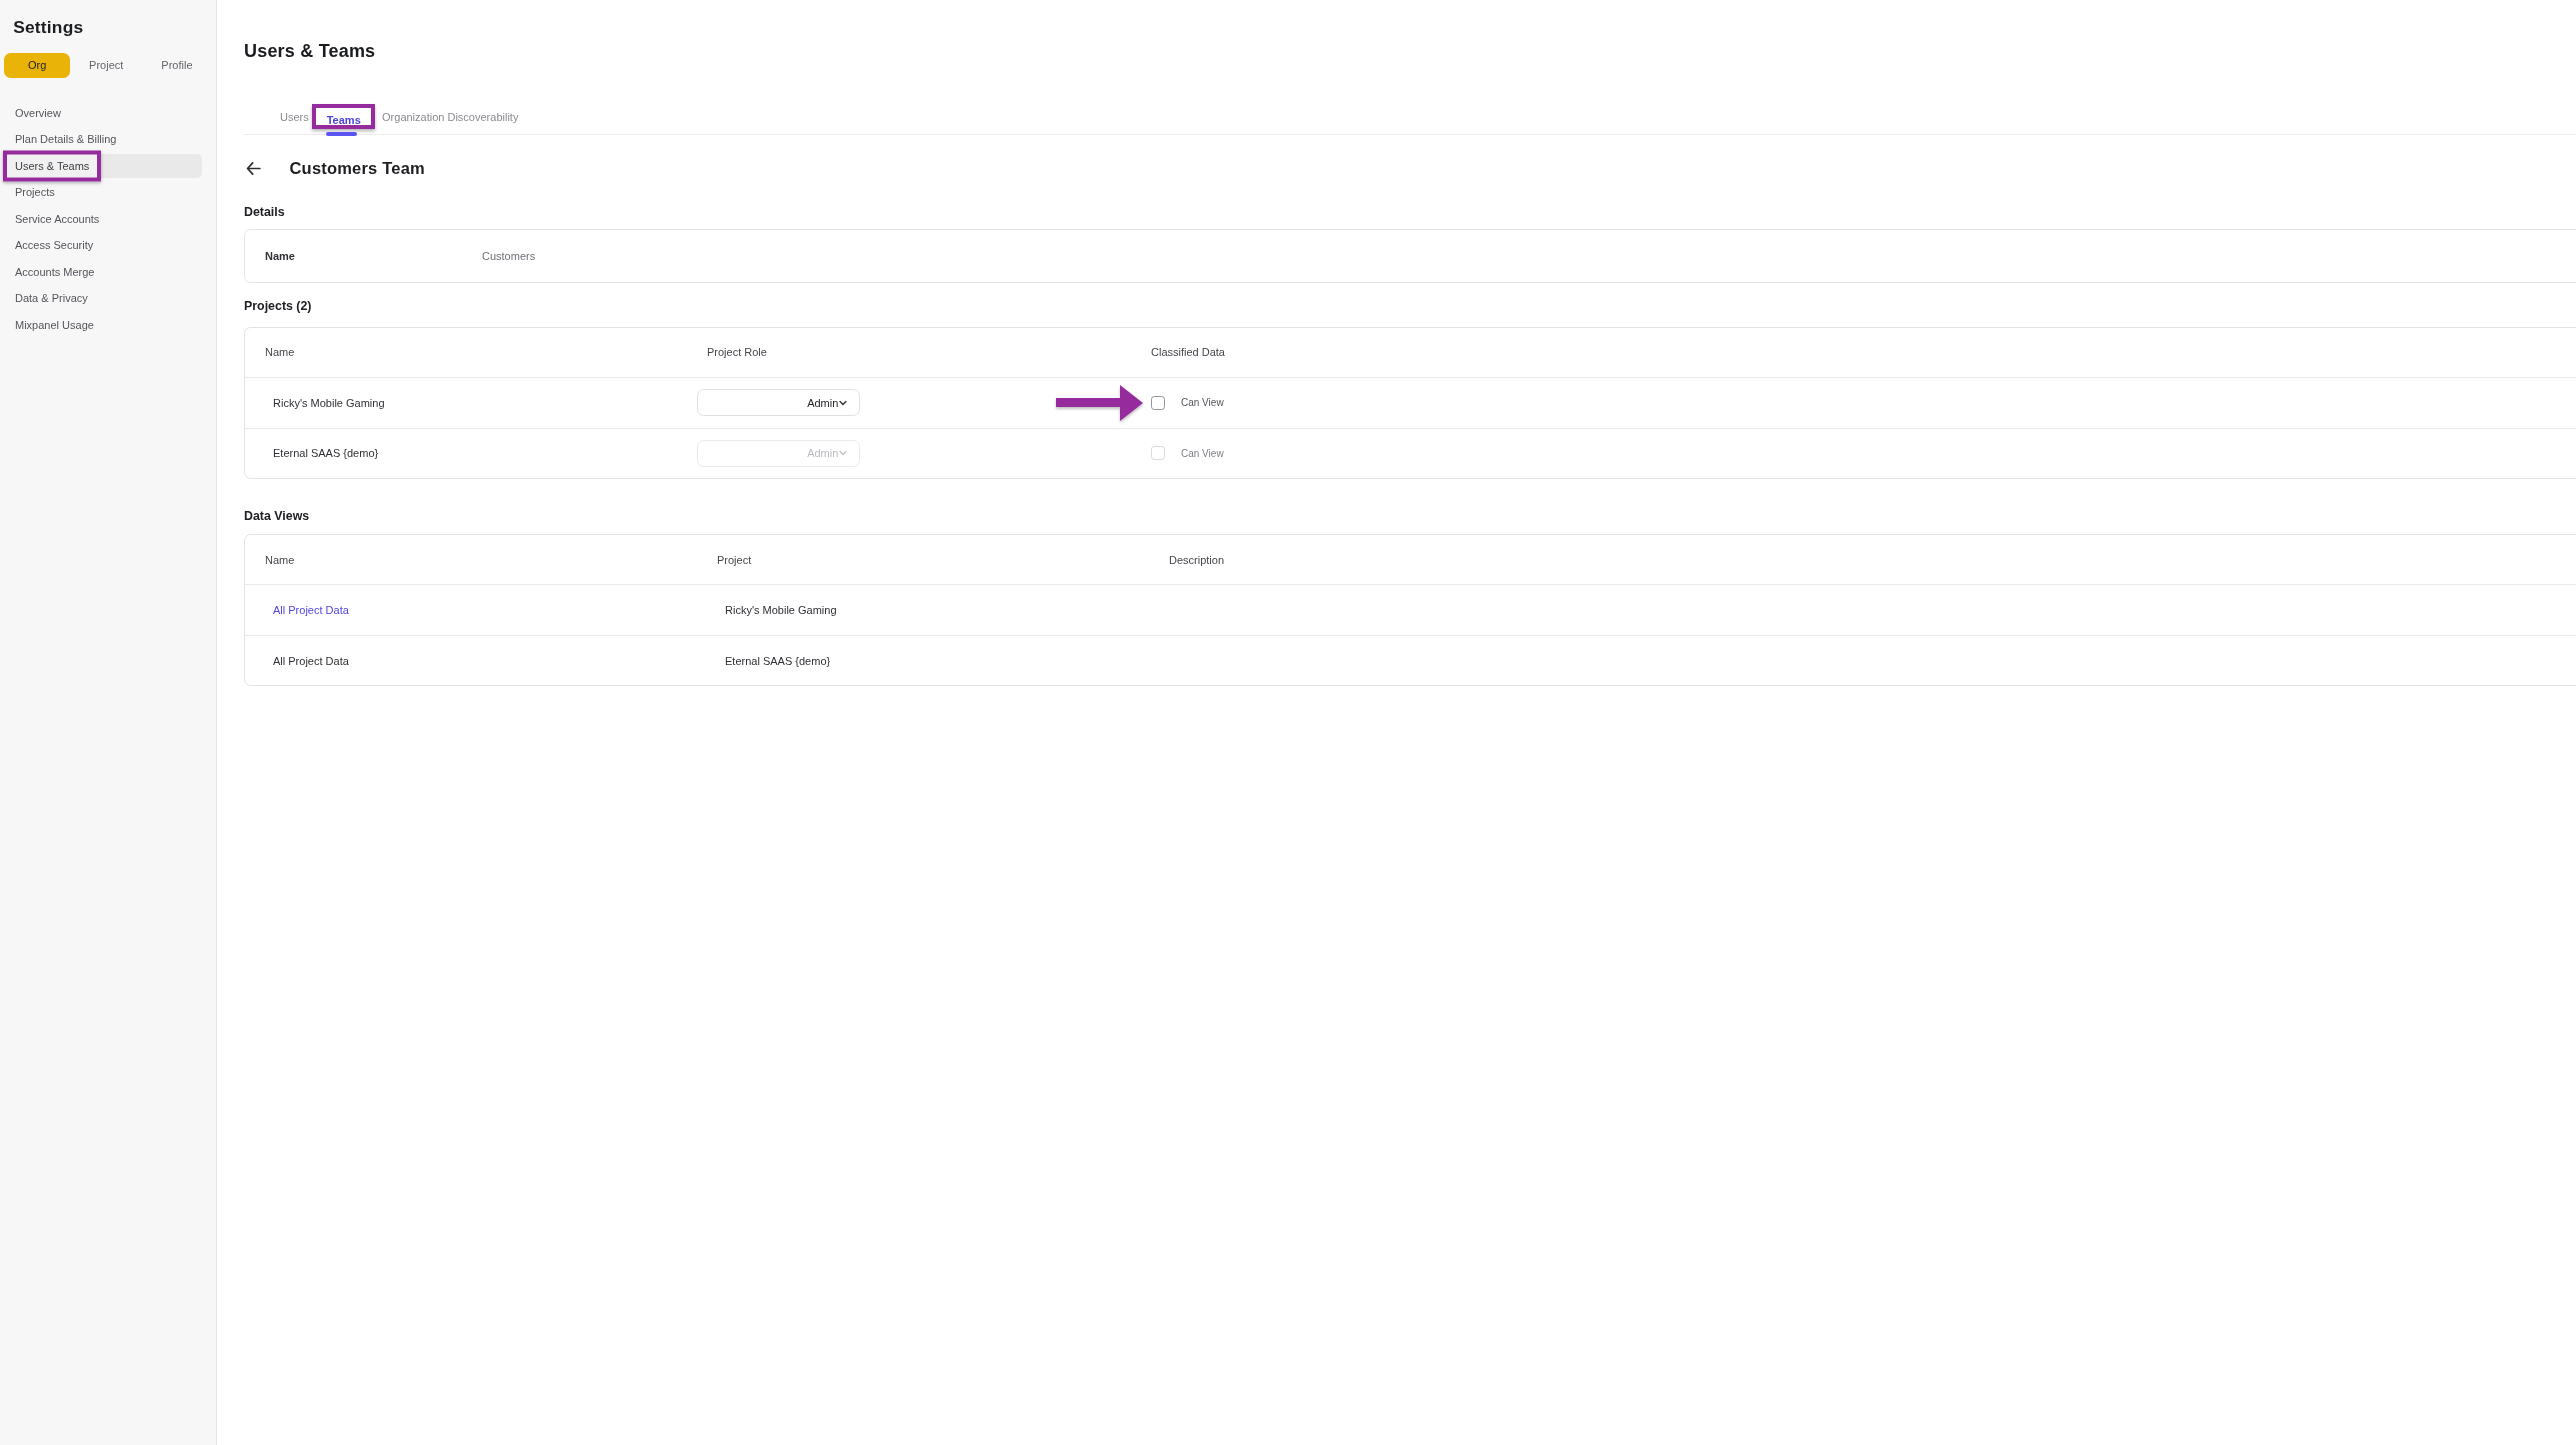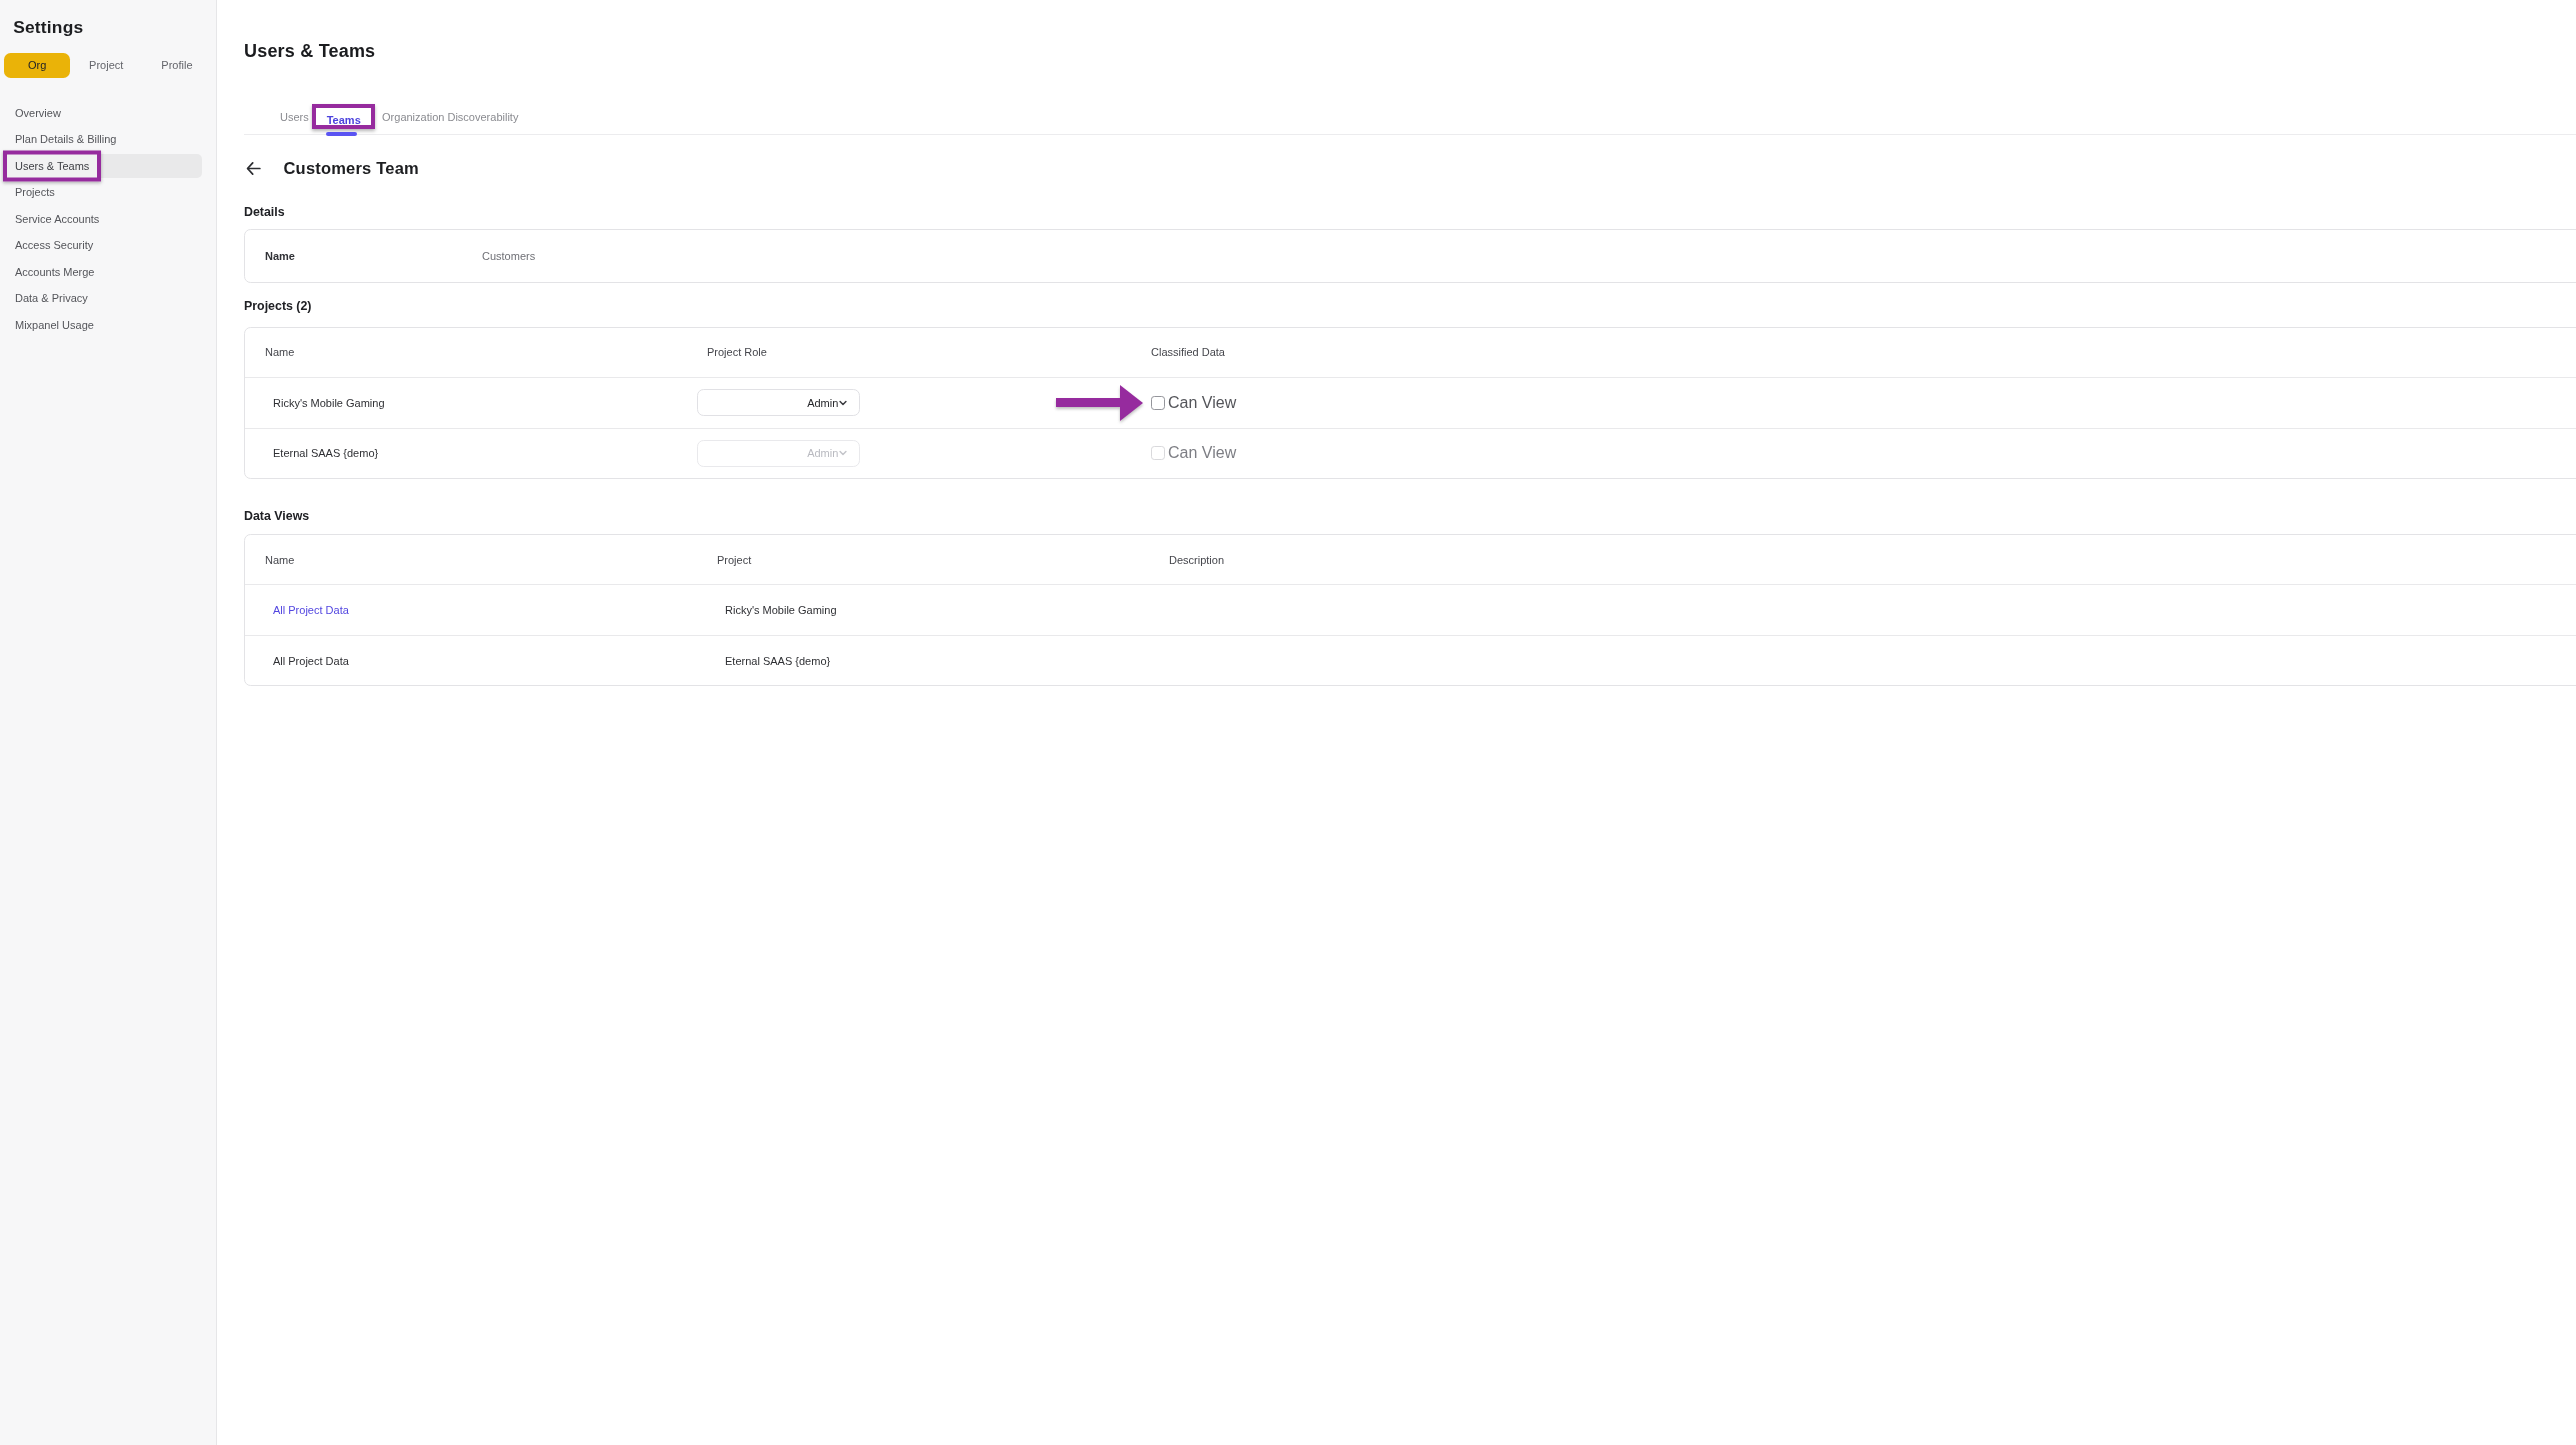--- a/index.html
+++ b/index.html
@@ -38,21 +38,21 @@
   .annot-box-tab { margin-left:3.3px; border:4.1px solid #962b9e; background:#ffffff;
     box-shadow:0 1.7px 3.3px rgba(40,40,40,.35); display:flex; align-items:center; justify-content:center;
     height:25px; padding:0 10.7px; }
   .annot-box-tab .tab { color:#4c42dd; font-weight:bold;margin-top:7px; }
   .tab-orgdisc { margin-left:6.6px; }
   .tab-underline { position:absolute; left:82px; bottom:-1.7px; width:31px; height:3.3px;
     border-radius:2.1px; background:#5a54f2; }
 
   .team-header { margin-top:20.7px; display:flex; align-items:center; height:25px; }
   .back-btn { width:21.5px; display:flex; align-items:center; cursor:pointer; color:#2c2d31; }
-  .team-title { font-size:16.5px; font-weight:bold; color:#1d1e21; margin-left:18px; letter-spacing:0.2px; }
+  .team-title { font-size:16.5px; font-weight:bold; color:#1d1e21; margin-left:24px; letter-spacing:0.2px; }
 
   .section-heading { font-size:12.4px; font-weight:bold; color:#202125; }
   .h-details { margin-top:24px; }
   .h-projects { margin-top:16px; }
   .h-dataviews { margin-top:30px; }
 
   .card { width:calc(100% + 33px); border:0.8px solid #e3e3e6; border-radius:6.6px; background:#fff; }
   .details-card { margin-top:10.7px; height:54px; display:flex; align-items:center; padding-left:20px; }
   .details-label { width:217px; font-size:11px; font-weight:bold; color:#313237; }
   .details-value { font-size:11px; color:#6f7076; }
@@ -75,21 +75,21 @@
     display:flex; align-items:center; justify-content:flex-end; padding:0 10.7px;
     font-size:11px; color:#26272b; background:#fff; cursor:pointer; }
   .dropdown .chev { display:flex; color:#3a3b40; }
   .dropdown.disabled { border-color:#e9e9ec; color:#b9bac0; cursor:default; }
   .dropdown.disabled .chev { color:#c4c5ca; }
 
   .classified-cell { position:relative; display:flex; align-items:center; }
   .checkbox { width:14px; height:14px; border:1.2px solid #94959b; border-radius:3.3px;
     background:#fff; cursor:pointer; flex:0 0 auto; }
   .checkbox.dim { border-color:#d9d9dc; cursor:default; }
-  .cb-label { font-size:16px; color:#54555a; margin-left:3px; }
+  .cb-label { font-size:10px; color:#54555a; margin-left:16px; }
   .cb-label.dim { color:#7d7e84; }
 
   
   .annot-arrow { position:absolute; right:calc(100% + 7.4px); top:50%; transform:translateY(-50%);
     width:88px; height:36px; filter:drop-shadow(0 2.5px 1.7px rgba(70,70,70,.35)); }
   .annot-arrow .body { position:absolute; left:0; top:13.6px; width:68px; height:9px; background:#962b9e; }
   .annot-arrow .head { position:absolute; left:64px; top:0; width:0; height:0;
     border-left:23px solid #962b9e; border-top:18px solid transparent; border-bottom:18px solid transparent; }
 </style>
 </head>

